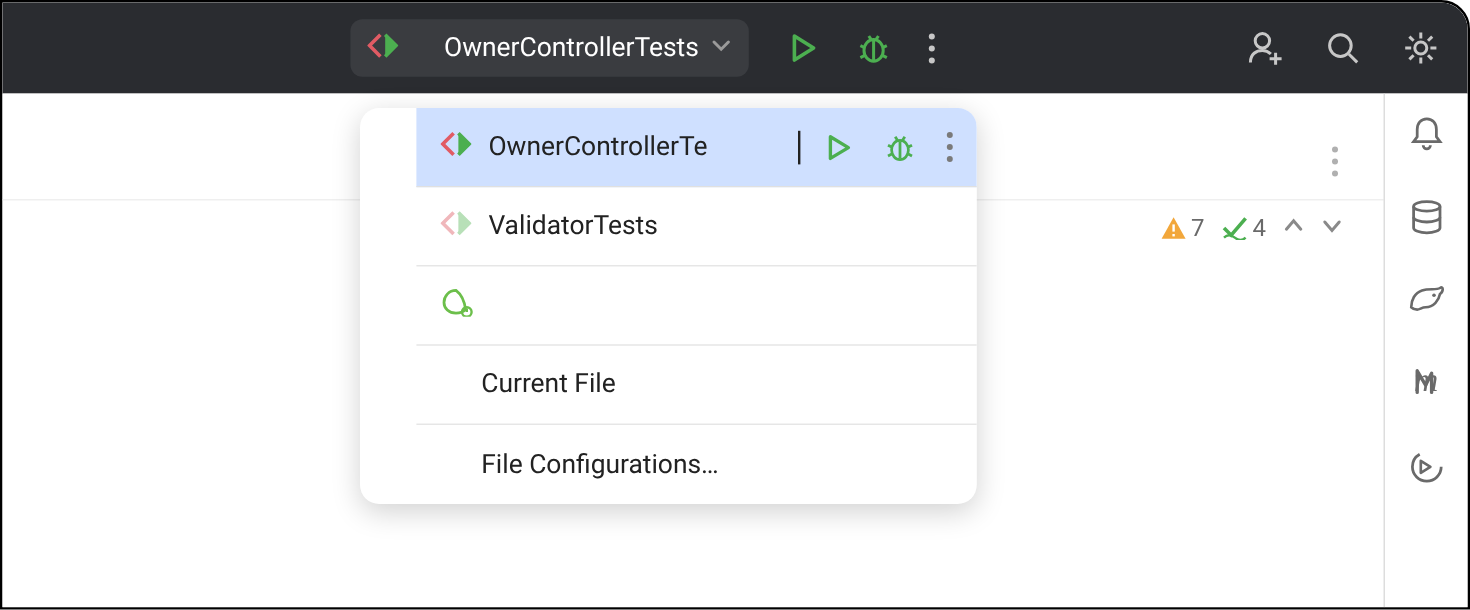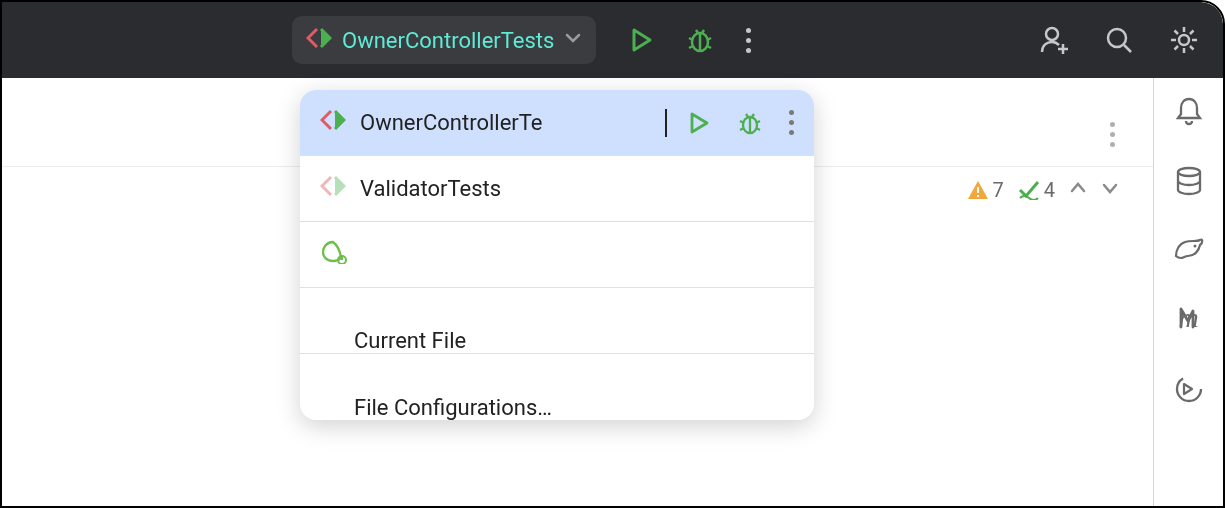--- a/index.html
+++ b/index.html
@@ -26,22 +26,23 @@
       background: #3a3c40;
       border-radius: 10px;
       height: 48px;
       display: flex;
       align-items: center;
       padding: 0 14px;
       gap: 10px;
       cursor: pointer;
     }
     .run-config-text {
-      color: #5eead4;
+      color: #ffffff;
       font-size: 22px;
+      margin-left: 28px;
     }
     .toolbar-actions {
       display: flex;
       align-items: center;
       gap: 32px;
       margin-left: 32px;
     }
     .toolbar-right {
       position: absolute;
       right: 24px;
@@ -76,20 +77,21 @@
     .dropdown {
       position: absolute;
       left: 298px;
       top: 12px;
       width: 514px;
       background: #fff;
       border-radius: 16px;
       box-shadow: 0 6px 24px rgba(0,0,0,0.18);
       overflow: hidden;
       z-index: 10;
+      padding-left: 47px;
     }
     .dropdown-item {
       display: flex;
       align-items: center;
       height: 66px;
       padding: 0 20px;
       gap: 14px;
       border-bottom: 1px solid #e0e0e0;
       cursor: pointer;
       font-size: 22px;
@@ -102,21 +104,21 @@
     .dropdown-item .label {
       flex: 1;
       white-space: nowrap;
       overflow: hidden;
     }
     .dropdown-item .actions {
       display: flex;
       align-items: center;
       gap: 26px;
     }
-    .dropdown-item.no-icon { padding-left: 54px; align-items: flex-end; }
+    .dropdown-item.no-icon { padding-left: 54px; }
     .editor-badges {
       position: absolute;
       right: 104px;
       top: 100px;
       display: flex;
       align-items: center;
       gap: 14px;
       font-size: 20px;
       color: #6a6a6a;
     }

